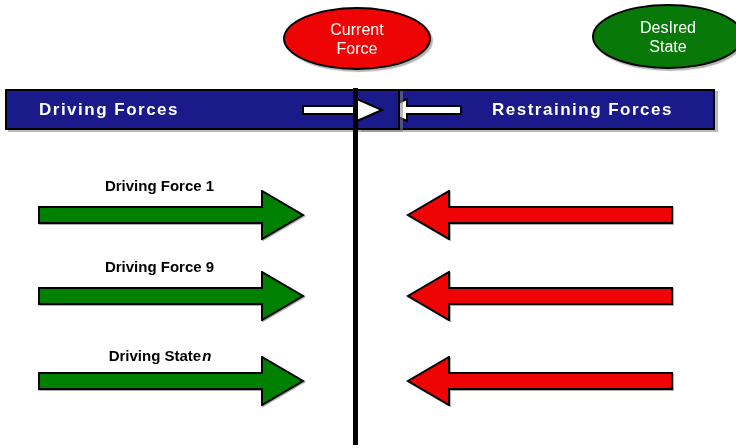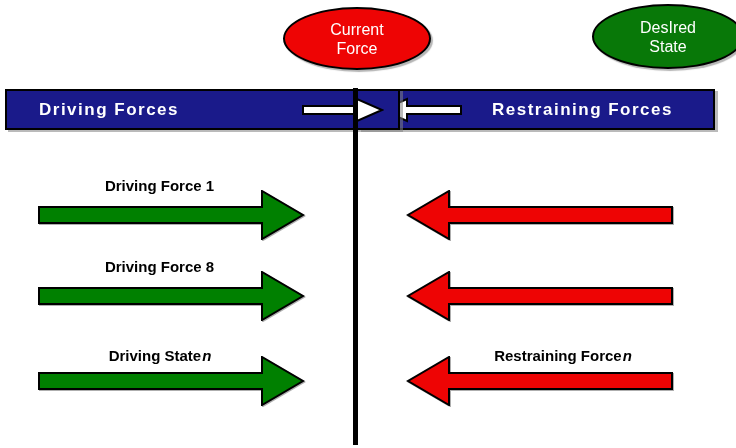--- a/index.html
+++ b/index.html
@@ -148,41 +148,38 @@
   <div class="divider"></div>
 
   <div class="force-label label-driving row1-label">
     <span>Driving Force 1</span><span class="suffix"></span>
   </div>
   <svg class="force-arrow arrow-driving row1-arrow" width="268" height="50" viewBox="0 0 268 50">
     <polygon points="1,17 224,17 224,1 265,25 224,49 224,33 1,33"></polygon>
   </svg>
 
   <div class="force-label label-driving row2-label">
-    <span>Driving Force 8</span><span class="suffix"></span>
+    <span>Driving Force 9</span><span class="suffix"></span>
   </div>
   <svg class="force-arrow arrow-driving row2-arrow" width="268" height="50" viewBox="0 0 268 50">
     <polygon points="1,17 224,17 224,1 265,25 224,49 224,33 1,33"></polygon>
   </svg>
 
   <div class="force-label label-driving row3-label">
     <span>Driving State</span><span class="suffix">n</span>
   </div>
   <svg class="force-arrow arrow-driving row3-arrow" width="268" height="50" viewBox="0 0 268 50">
     <polygon points="1,17 224,17 224,1 265,25 224,49 224,33 1,33"></polygon>
   </svg>
 
   <svg class="force-arrow arrow-restraining row1-arrow" width="268" height="50" viewBox="0 0 268 50">
     <polygon points="267,17 44,17 44,1 3,25 44,49 44,33 267,33"></polygon>
   </svg>
 
   <svg class="force-arrow arrow-restraining row2-arrow" width="268" height="50" viewBox="0 0 268 50">
     <polygon points="267,17 44,17 44,1 3,25 44,49 44,33 267,33"></polygon>
   </svg>
 
-  <div class="force-label label-restraining row3-label">
-    <span>Restraining Force</span><span class="suffix">n</span>
-  </div>
   <svg class="force-arrow arrow-restraining row3-arrow" width="268" height="50" viewBox="0 0 268 50">
     <polygon points="267,17 44,17 44,1 3,25 44,49 44,33 267,33"></polygon>
   </svg>
 
 </div>
 
 </body></html>

